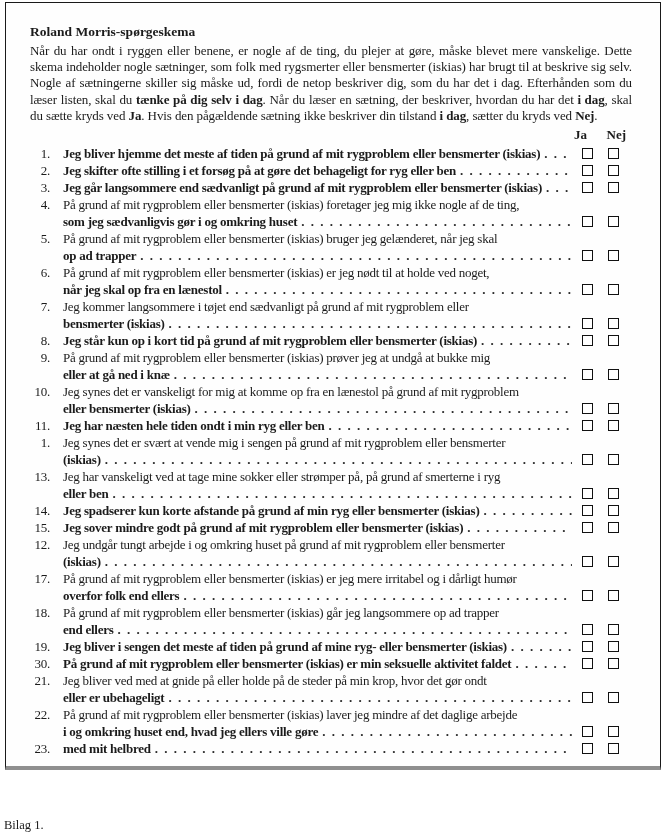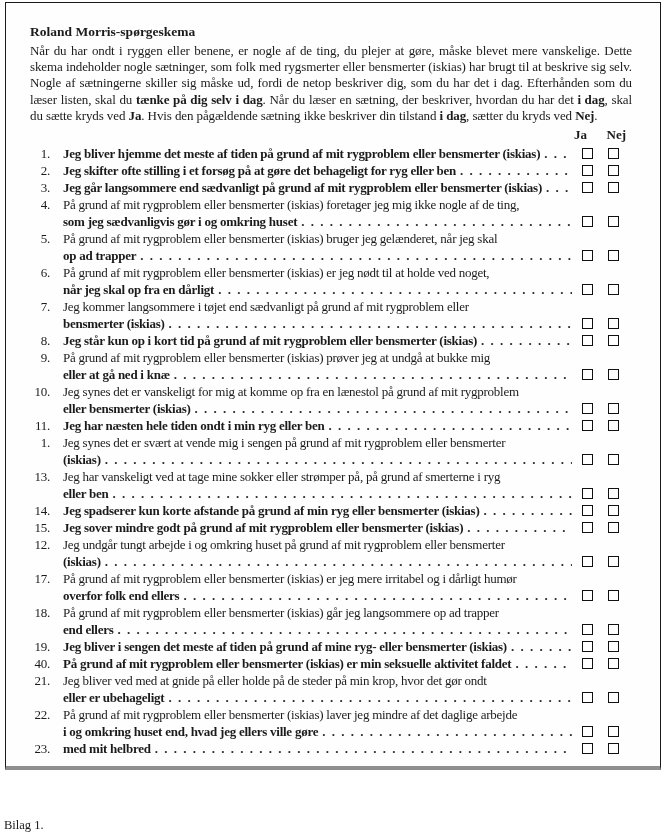--- a/index.html
+++ b/index.html
@@ -206,21 +206,21 @@
       <span class="cb" role="checkbox" aria-checked="false"></span>
       <span class="cb" role="checkbox" aria-checked="false"></span>
     </div>
   </div>
 
   <div class="item">
     <div class="num">6.</div>
     <div class="content">
           <div class="line"><span class="t">På grund af mit rygproblem eller bensmerter (iskias) er jeg nødt til at holde ved noget,</span></div>
           <div class="lastline">
-            <span class="t">når jeg skal op fra en dårligt</span>
+            <span class="t">når jeg skal op fra en lænestol</span>
             <span class="dots"></span>
           </div>
         </div>
     <div class="boxes">
       <span class="cb" role="checkbox" aria-checked="false"></span>
       <span class="cb" role="checkbox" aria-checked="false"></span>
     </div>
   </div>
 
   <div class="item">
@@ -407,21 +407,21 @@
             <span class="dots"></span>
           </div>
         </div>
     <div class="boxes">
       <span class="cb" role="checkbox" aria-checked="false"></span>
       <span class="cb" role="checkbox" aria-checked="false"></span>
     </div>
   </div>
 
   <div class="item">
-    <div class="num">40.</div>
+    <div class="num">30.</div>
     <div class="content">
           <div class="lastline">
             <span class="t">På grund af mit rygproblem eller bensmerter (iskias) er min seksuelle aktivitet faldet</span>
             <span class="dots"></span>
           </div>
         </div>
     <div class="boxes">
       <span class="cb" role="checkbox" aria-checked="false"></span>
       <span class="cb" role="checkbox" aria-checked="false"></span>
     </div>

